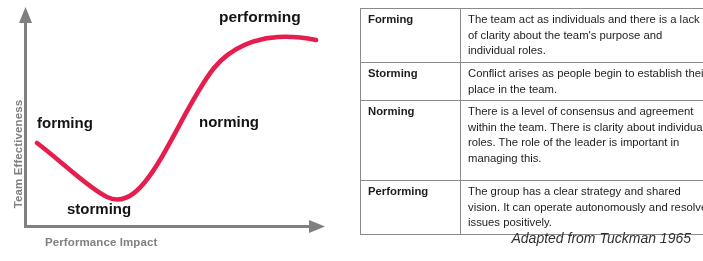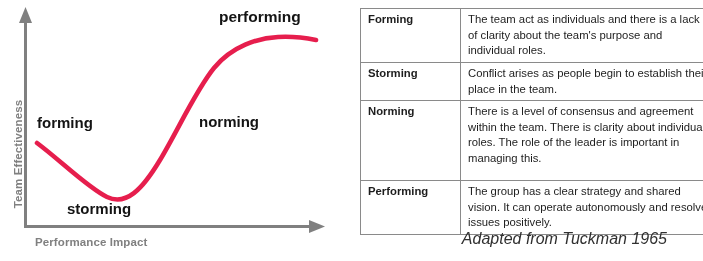--- a/index.html
+++ b/index.html
@@ -40,21 +40,21 @@
   }
   #y-axis-title {
     left: -42px;
     top: 148px;
     transform: rotate(-90deg);
     transform-origin: center center;
     width: 120px;
     text-align: center;
   }
   #x-axis-title {
-    left: 35px;
+    left: 45px;
     top: 236px;
   }
 
   .stage-label {
     position: absolute;
     color: #141414;
     font-weight: bold;
     font-size: 15px;
     white-space: nowrap;
   }
@@ -94,24 +94,24 @@
   td.stage-desc {
     width: 243px;
   }
   tr.row-forming    td { height: 47px; }
   tr.row-storming   td { height: 31px; }
   tr.row-norming    td { height: 73px; }
   tr.row-performing td { height: 43px; }
 
   #attribution {
     position: absolute;
-    right: 24px;
+    right: 0;
     top: 222px;
     font-style: italic;
-    font-size: 16px;
+    font-size: 14px;
     color: #303030;
     white-space: nowrap;
   }
 </style>
 </head>
 <body>
 
 <div id="chart-panel">
 
   <svg id="chart-svg" width="352" height="261" viewBox="0 0 352 261">

